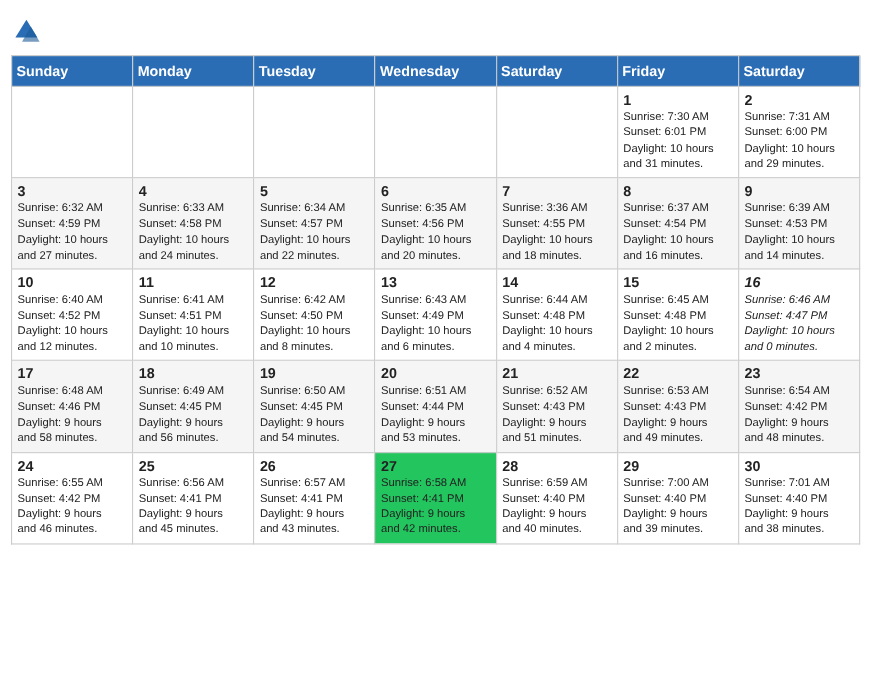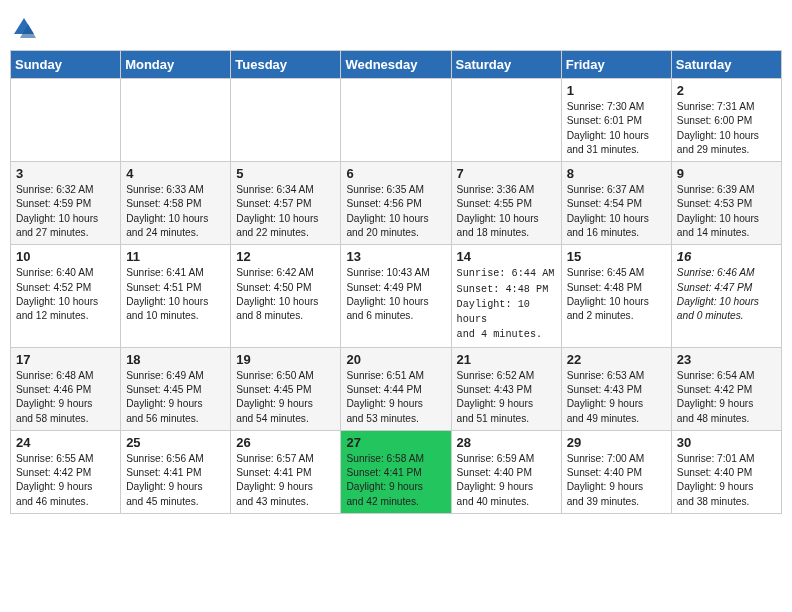--- a/index.html
+++ b/index.html
@@ -175,25 +175,25 @@
 Daylight: 10 hours
 and 12 minutes.</span></td>
         <td style="background: rgb(255, 255, 255);"><span class="day-num">11</span><span class="day-info" style="white-space: pre-line;">Sunrise: 6:41 AM
 Sunset: 4:51 PM
 Daylight: 10 hours
 and 10 minutes.</span></td>
         <td style="background: rgb(255, 255, 255);"><span class="day-num">12</span><span class="day-info" style="white-space: pre-line;">Sunrise: 6:42 AM
 Sunset: 4:50 PM
 Daylight: 10 hours
 and 8 minutes.</span></td>
-        <td style="background: rgb(255, 255, 255);"><span class="day-num">13</span><span class="day-info" style="white-space: pre-line;">Sunrise: 10:43 AM
+        <td style="background: rgb(255, 255, 255);"><span class="day-num">13</span><span class="day-info" style="white-space: pre-line;">Sunrise: 6:43 AM
 Sunset: 4:49 PM
 Daylight: 10 hours
 and 6 minutes.</span></td>
-        <td style="background: rgb(255, 255, 255);"><span class="day-num">14</span><span class="day-info" style="white-space: pre-line; font-family: Liberation Mono, monospace;">Sunrise: 6:44 AM
+        <td style="background: rgb(255, 255, 255);"><span class="day-num">14</span><span class="day-info" style="white-space: pre-line;">Sunrise: 6:44 AM
 Sunset: 4:48 PM
 Daylight: 10 hours
 and 4 minutes.</span></td>
         <td style="background: rgb(255, 255, 255); margin-left: 40px;"><span class="day-num">15</span><span class="day-info" style="white-space: pre-line;">Sunrise: 6:45 AM
 Sunset: 4:48 PM
 Daylight: 10 hours
 and 2 minutes.</span></td>
         <td style="background: rgb(255, 255, 255); font-style: italic;"><span class="day-num">16</span><span class="day-info" style="white-space: pre-line;">Sunrise: 6:46 AM
 Sunset: 4:47 PM
 Daylight: 10 hours

